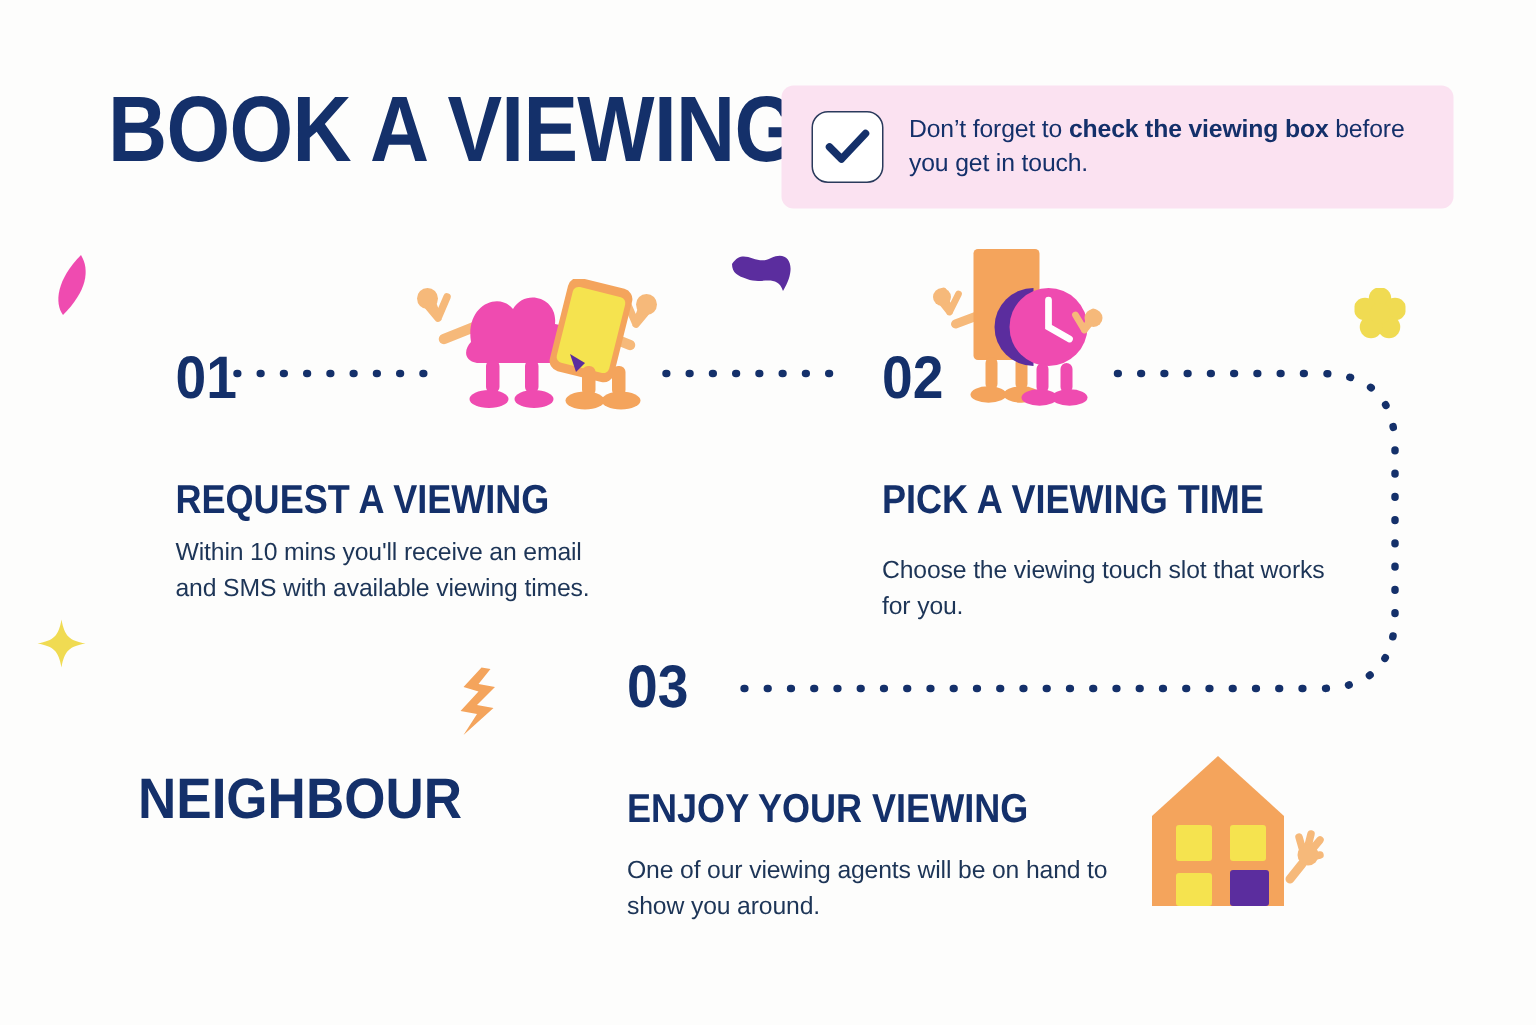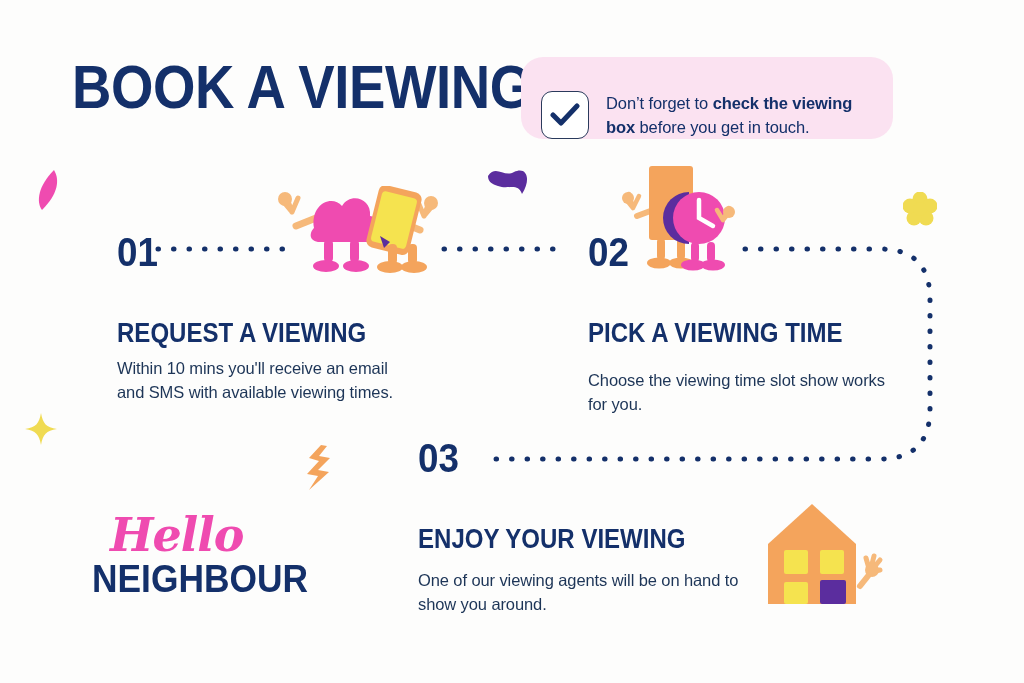--- a/index.html
+++ b/index.html
@@ -28,24 +28,24 @@
     letter-spacing:-0.5px;
     line-height:1;
     transform:scaleX(0.88);
     transform-origin:left top;
     white-space:nowrap;
   }
 
   
   #callout {
     position:absolute; left:521px; top:57px;
-    width:372px; height:82px;
+    width:448px; height:82px;
     background:#fbe2f1;
-    border-radius:22px;
-    display:flex; align-items:flex-end;
+    border-radius:8px;
+    display:flex; align-items:center;
     padding:0 20px;
   }
   #checkbox {
     flex:0 0 auto;
     width:48px; height:48px;
     background:#ffffff;
     border:1.5px solid #2a3a5c;
     border-radius:11px;
     display:flex; align-items:center; justify-content:center;
     margin-right:17px;
@@ -152,31 +152,30 @@
 
   <div class="step" id="step-01">
     <div class="step-num">01</div>
     <div class="step-title">REQUEST A VIEWING</div>
     <div class="step-body">Within 10 mins you'll receive an email and SMS with available viewing times.</div>
   </div>
 
   <div class="step" id="step-02">
     <div class="step-num">02</div>
     <div class="step-title">PICK A VIEWING TIME</div>
-    <div class="step-body">Choose the viewing time slot show works for you.</div>
+    <div class="step-body">Choose the viewing touch slot that works for you.</div>
   </div>
 
   <div class="step" id="step-03">
     <div class="step-num">03</div>
     <div class="step-title">ENJOY YOUR VIEWING</div>
     <div class="step-body">One of our viewing agents will be on hand to show you around.</div>
   </div>
 
   <div id="logo">
-    <div id="logo-hello">Hello</div>
     <div id="logo-neighbour">NEIGHBOUR</div>
   </div>
 
   <svg class="art" id="art-step1" width="172" height="92" viewBox="0 0 172 92">
 
     <path d="M20 26 L10 14 M20 26 L14 10 M20 26 L26 12" stroke="#f6b97a" stroke-width="5" stroke-linecap="round" fill="none"></path>
     <circle cx="13" cy="13" r="7" fill="#f6b97a"></circle>
     <path d="M24 40 L44 32" stroke="#f6b97a" stroke-width="7" stroke-linecap="round"></path>
     <path d="M42 42 C38 18, 60 8, 70 20 C78 6, 100 12, 98 30
              C112 32, 112 52, 98 56 L46 56 C36 54, 38 46, 42 42 Z" fill="#ef4bb0"></path>

